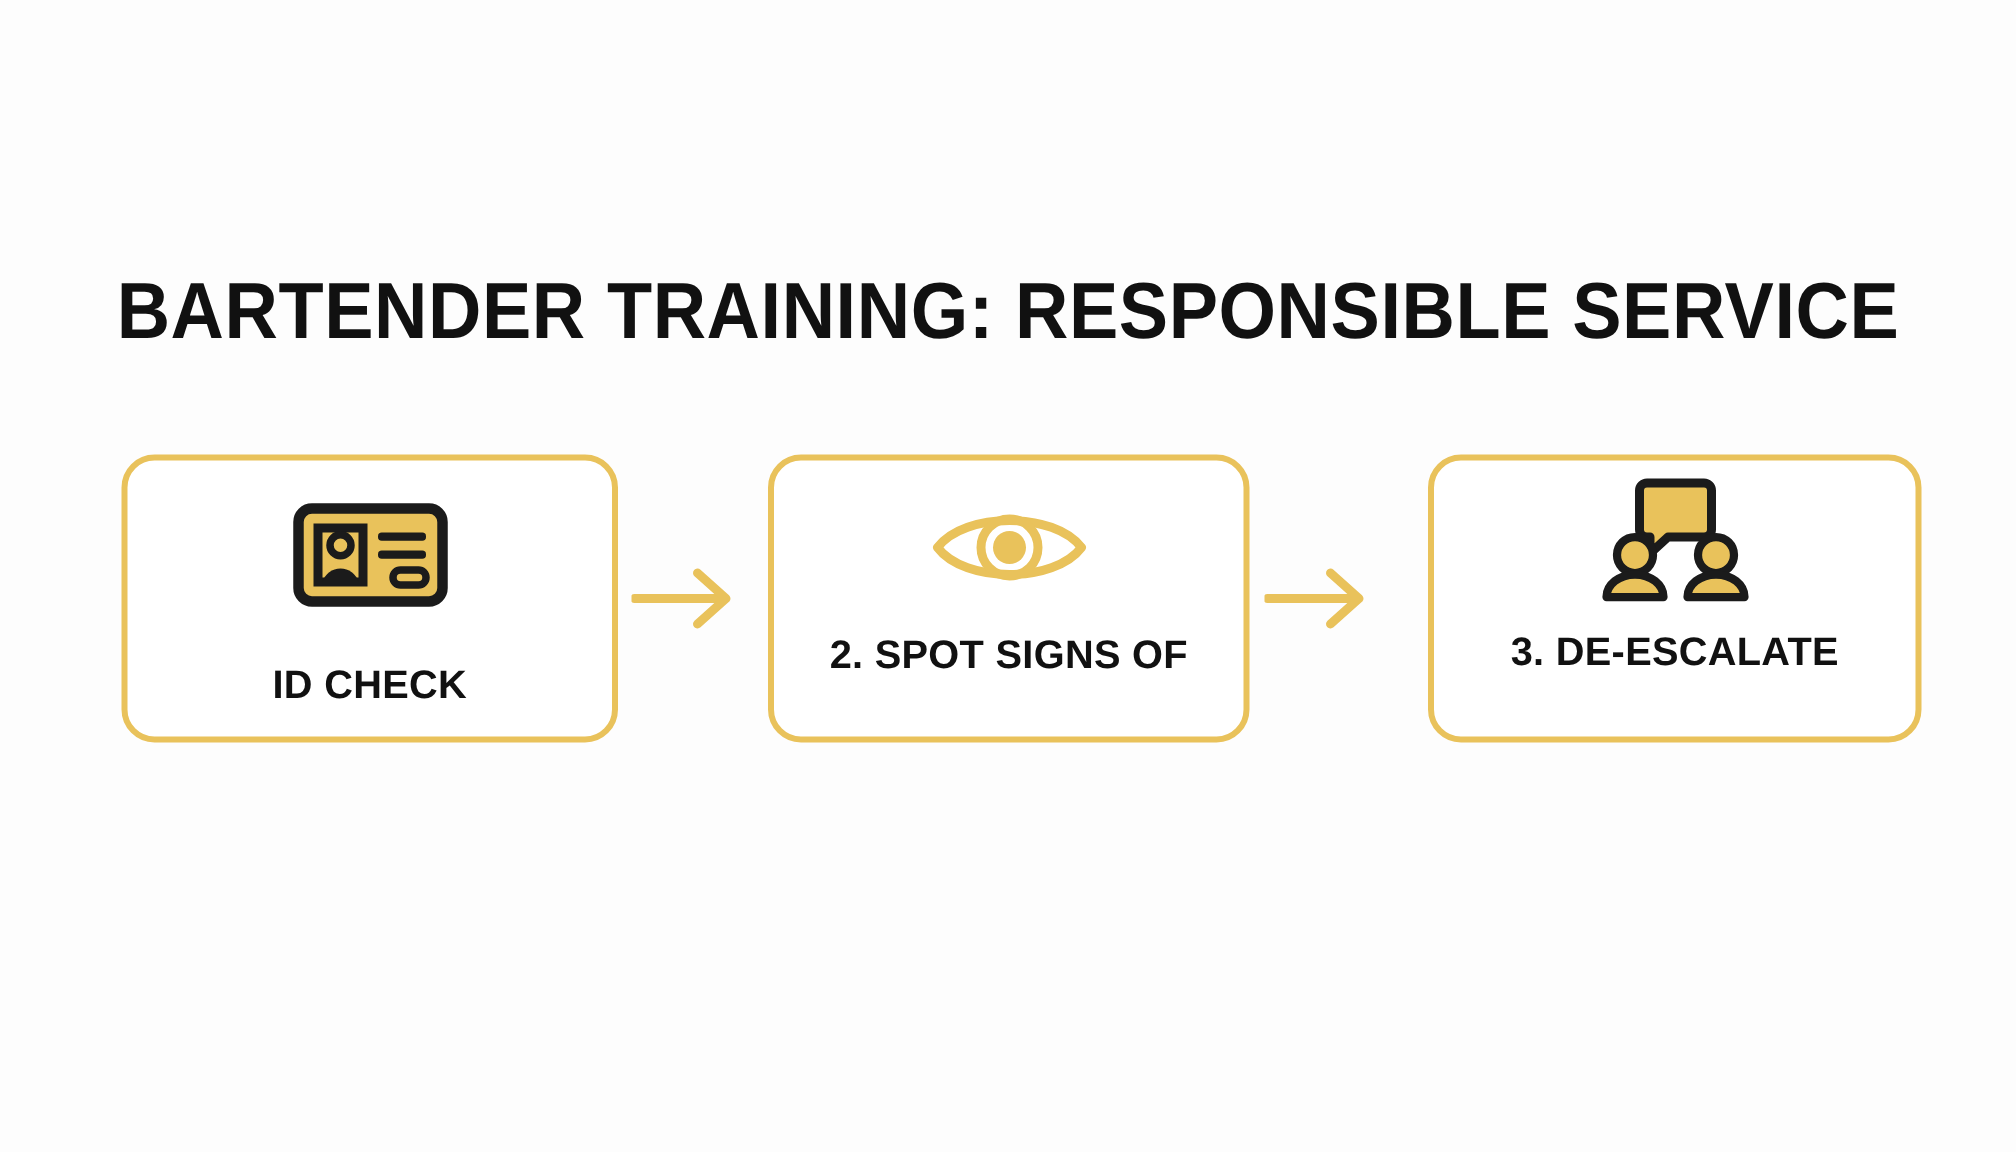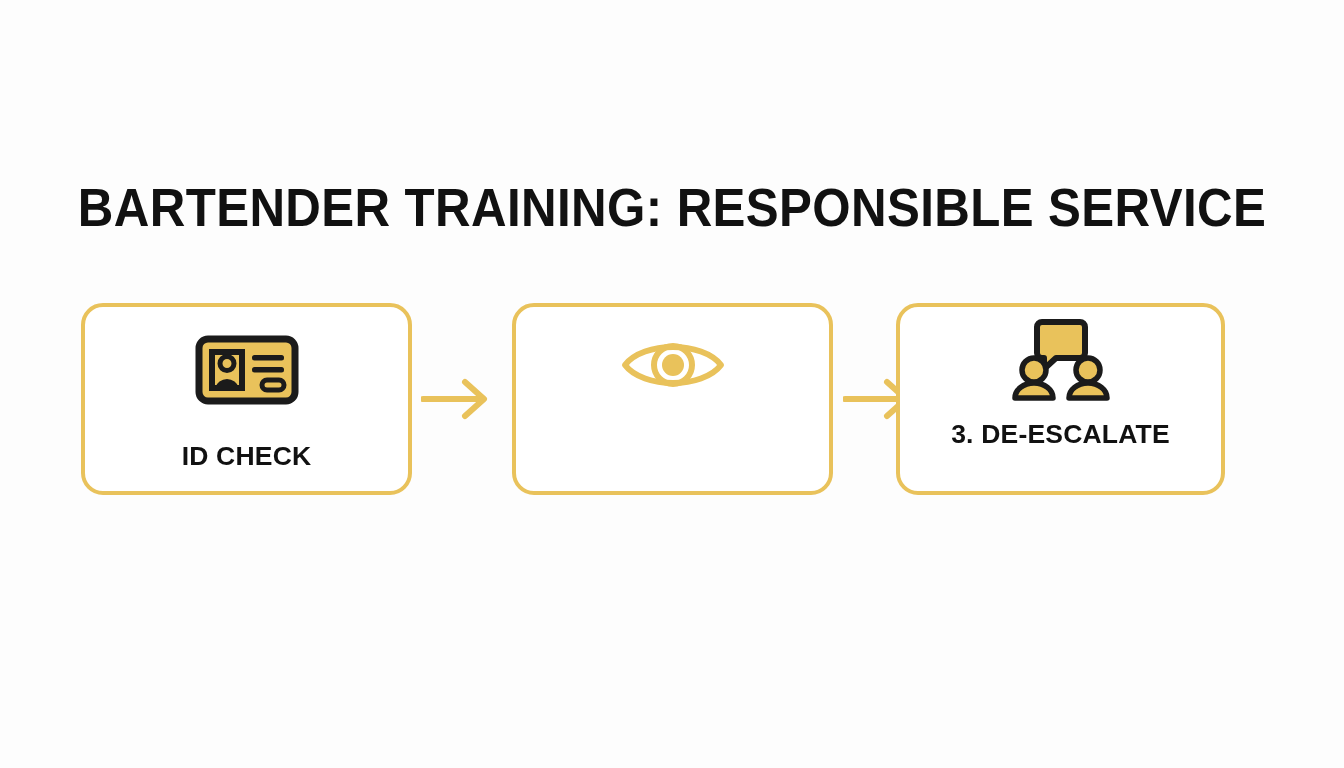--- a/index.html
+++ b/index.html
@@ -56,21 +56,21 @@
     background: #ffffff;
     border: 4px solid #e9c25b;
     border-radius: 22px;
     display: flex;
     flex-direction: column;
     align-items: center;
     justify-content: flex-start;
   }
   .card-1 { left: 0px;   width: 331px; }
   .card-2 { left: 431px; width: 321px; }
-  .card-3 { left: 815px; width: 329px; }
+  .card-3 { left: 871px; width: 329px; }
 
   .icon-wrap {
     display: flex;
     align-items: center;
     justify-content: center;
     height: 86px;
     width: 100%;
   }
   .card-1 .icon-wrap { margin-top: 20px; }
   .card-2 .icon-wrap { margin-top: 22px; height: 72px; }
@@ -135,21 +135,21 @@
 
     <div class="card card-2">
       <div class="icon-wrap">
         <svg width="108" height="60" viewBox="0 0 108 60" aria-hidden="true">
           <path d="M6 30 C24 6, 84 6, 102 30 C84 54, 24 54, 6 30 Z" fill="none" stroke="#e9c25b" stroke-width="6" stroke-linejoin="round"></path>
           <circle cx="54" cy="30" r="19" fill="none" stroke="#e9c25b" stroke-width="6"></circle>
           <circle cx="54" cy="30" r="11" fill="#e9c25b"></circle>
         </svg>
       </div>
       <div class="card-label">
-        <br>
+        <span>2. SPOT SIGNS OF</span><br>
       </div>
     </div>
 
     <div class="arrow arrow-2">
       <svg width="72" height="44" viewBox="0 0 72 44" aria-hidden="true">
         <line x1="2" y1="22" x2="62" y2="22" stroke="#e9c25b" stroke-width="6" stroke-linecap="round"></line>
         <polyline points="44,5 63,22 44,39" fill="none" stroke="#e9c25b" stroke-width="6" stroke-linecap="round" stroke-linejoin="round"></polyline>
       </svg>
     </div>
 

